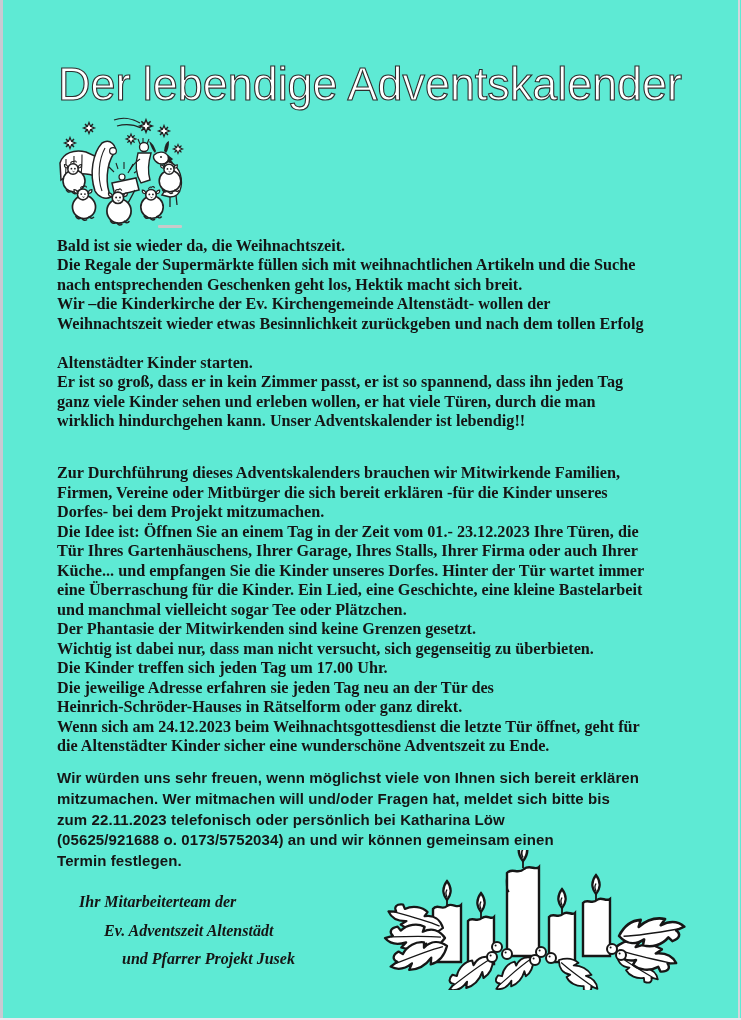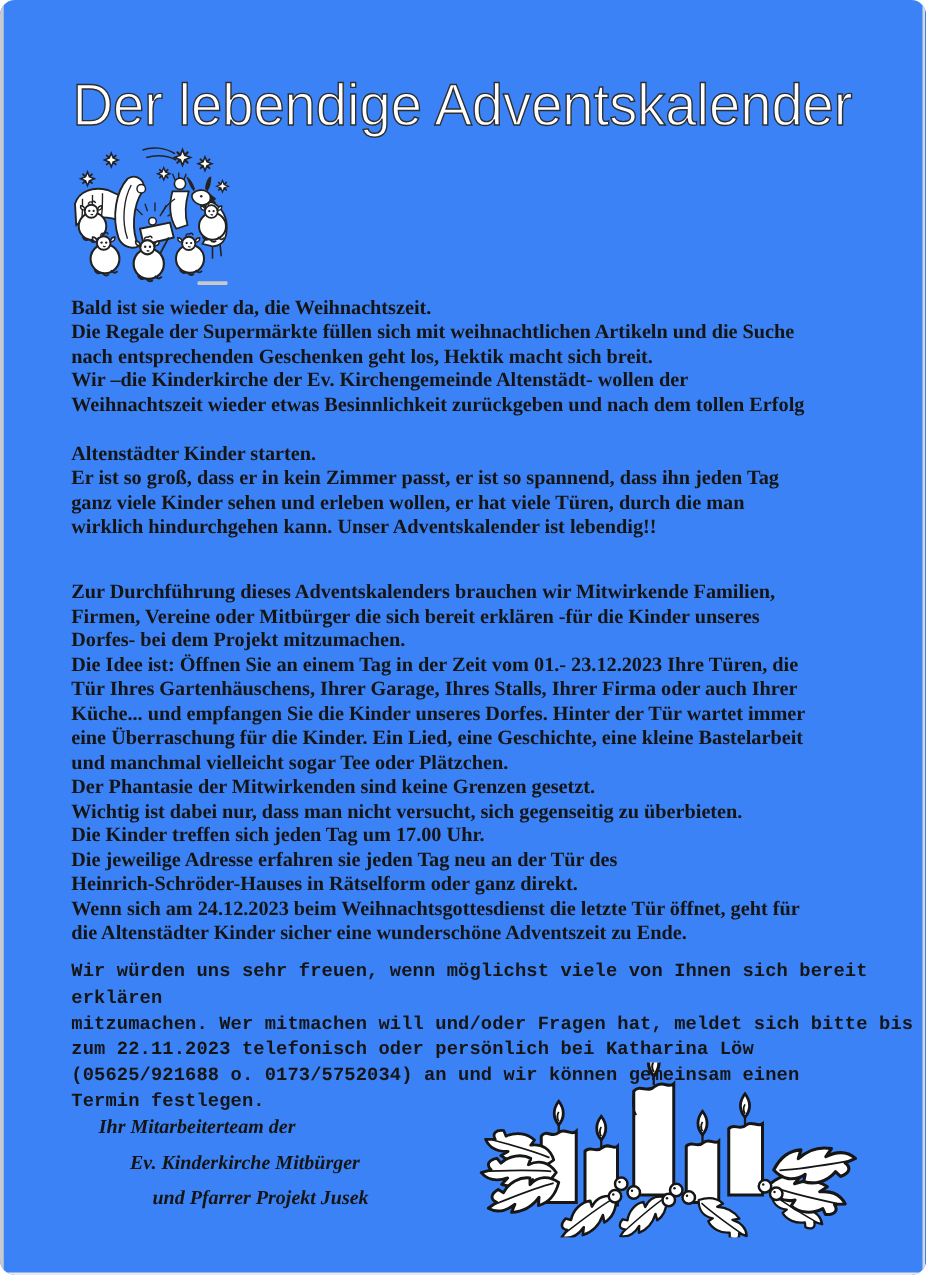--- a/index.html
+++ b/index.html
@@ -1,19 +1,19 @@
 <!DOCTYPE html>
 <html><head>
 <meta charset="utf-8">
 <style>
   html,body { margin:0; padding:0; background:#ffffff; }
   .page {
     position:relative; width:741px; height:1020px;
-    background:#3b82f6; overflow:hidden;
-    font-family:"Liberation Serif", serif; color:#161616;border-radius:12px;
+    background:#5eead4; overflow:hidden;
+    font-family:"Liberation Serif", serif; color:#161616;
   }
   .edge { position:absolute; }
   .edge-left  { left:0; top:0; width:3px; height:100%; background:#c9c9d2; }
   .edge-right { right:1px; top:0; width:2px; height:100%; background:#d6d6dd; }
   .edge-bottom{ left:0; bottom:0; width:100%; height:2px; background:#e9e9ef; }
 
   .title-svg { position:absolute; left:0; top:52px; width:741px; height:60px; }
 
   .clipart-nativity { position:absolute; left:56px; top:117px; }
   .clipart-candles  { position:absolute; left:383px; top:850px; }
@@ -25,21 +25,21 @@
 
   .bodytext {
     position:absolute; left:57px; width:682px;
     font-weight:bold; font-size:16.2px; line-height:19.5px;
     white-space:pre-line; color:#151515;
   }
   .block1 { top:217px; }
   .block2 { top:464px; }
   .block3 {
     top:768px;
-    font-family:Liberation Mono, monospace;
+    font-family:Liberation Sans, sans-serif;
     font-size:15px; line-height:20.8px; letter-spacing:0.1px;
   }
   .u { text-decoration:underline; text-underline-offset:2px; }
 
   .signature {
     position:absolute; left:79px; top:888px;
     font-style:italic; font-weight:bold; font-size:16px; line-height:28.5px;
     color:#151515;
   }
   .sig-2 { margin-left:25px; }
@@ -157,21 +157,21 @@
 die Altenstädter Kinder sicher eine wunderschöne Adventszeit zu Ende.</div>
 
   <div class="bodytext block3">Wir würden uns sehr freuen, wenn möglichst viele von Ihnen sich bereit erklären
 mitzumachen. Wer mitmachen will und/oder Fragen hat, meldet sich bitte bis
 zum 22.11.2023 telefonisch oder persönlich bei Katharina Löw
 (05625/921688 o. 0173/5752034) an und wir können gemeinsam einen
 Termin festlegen.</div>
 
   <div class="signature">
     <div class="sig-1">Ihr Mitarbeiterteam der</div>
-    <div class="sig-2">Ev. Kinderkirche Mitbürger</div>
+    <div class="sig-2">Ev. Adventszeit Altenstädt</div>
     <div class="sig-3">und Pfarrer Projekt Jusek</div>
   </div>
 
   <svg class="clipart-candles" width="337" height="140" viewBox="0 0 337 140">
     <defs>
       <g id="flame">
         <path d="M0,0 C-5.5,-7 -4.5,-13 0,-19 C4.5,-13 5.5,-7 0,0 Z" fill="#ffffff" stroke="#161616" stroke-width="2.2"></path>
         <path d="M0,-3 C-1.8,-6 -1.5,-8 0,-10.5" fill="none" stroke="#161616" stroke-width="1.4"></path>
       </g>
       <g id="leaf">

